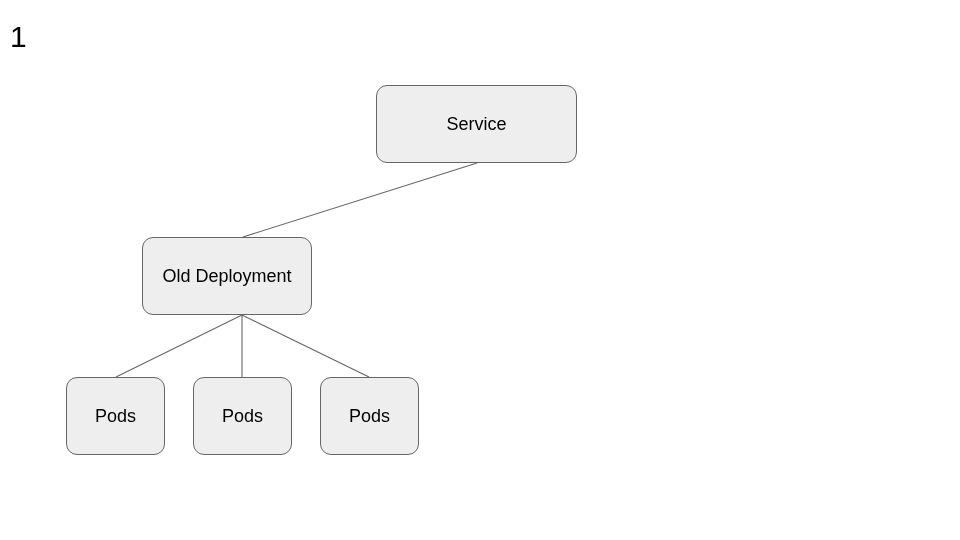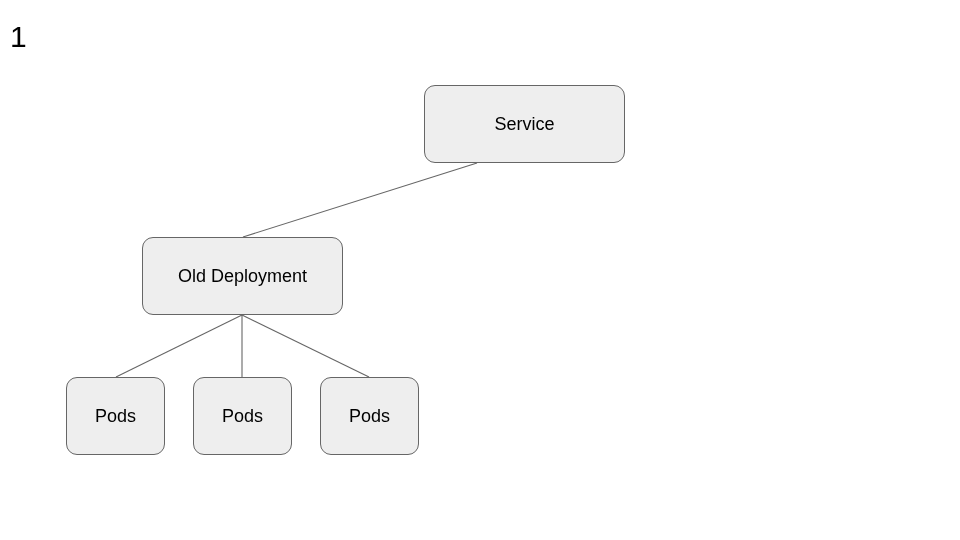--- a/index.html
+++ b/index.html
@@ -45,22 +45,22 @@
     color: #000000;
     font-size: 18px;
     font-family: "Liberation Sans", sans-serif;
     text-align: center;
     white-space: nowrap;
   }
   .node-label {
     display: block;
     padding: 0 4px;
   }
-  .node-service   { left: 376px; top: 85px;  width: 201px; height: 78px; margin-left: 48px; }
-  .node-olddeploy { left: 142px; top: 237px; width: 201px; height: 78px; }
+  .node-service   { left: 376px; top: 85px;  width: 201px; height: 78px; }
+  .node-olddeploy { left: 142px; top: 237px; width: 170px; height: 78px; }
   .node-pod-1     { left: 66px;  top: 377px; width: 99px;  height: 78px; }
   .node-pod-2     { left: 193px; top: 377px; width: 99px;  height: 78px; }
   .node-pod-3     { left: 320px; top: 377px; width: 99px;  height: 78px; }
 </style>
 </head>
 <body>
 
 <div id="canvas">
 
   <div class="slide-number">1</div>

